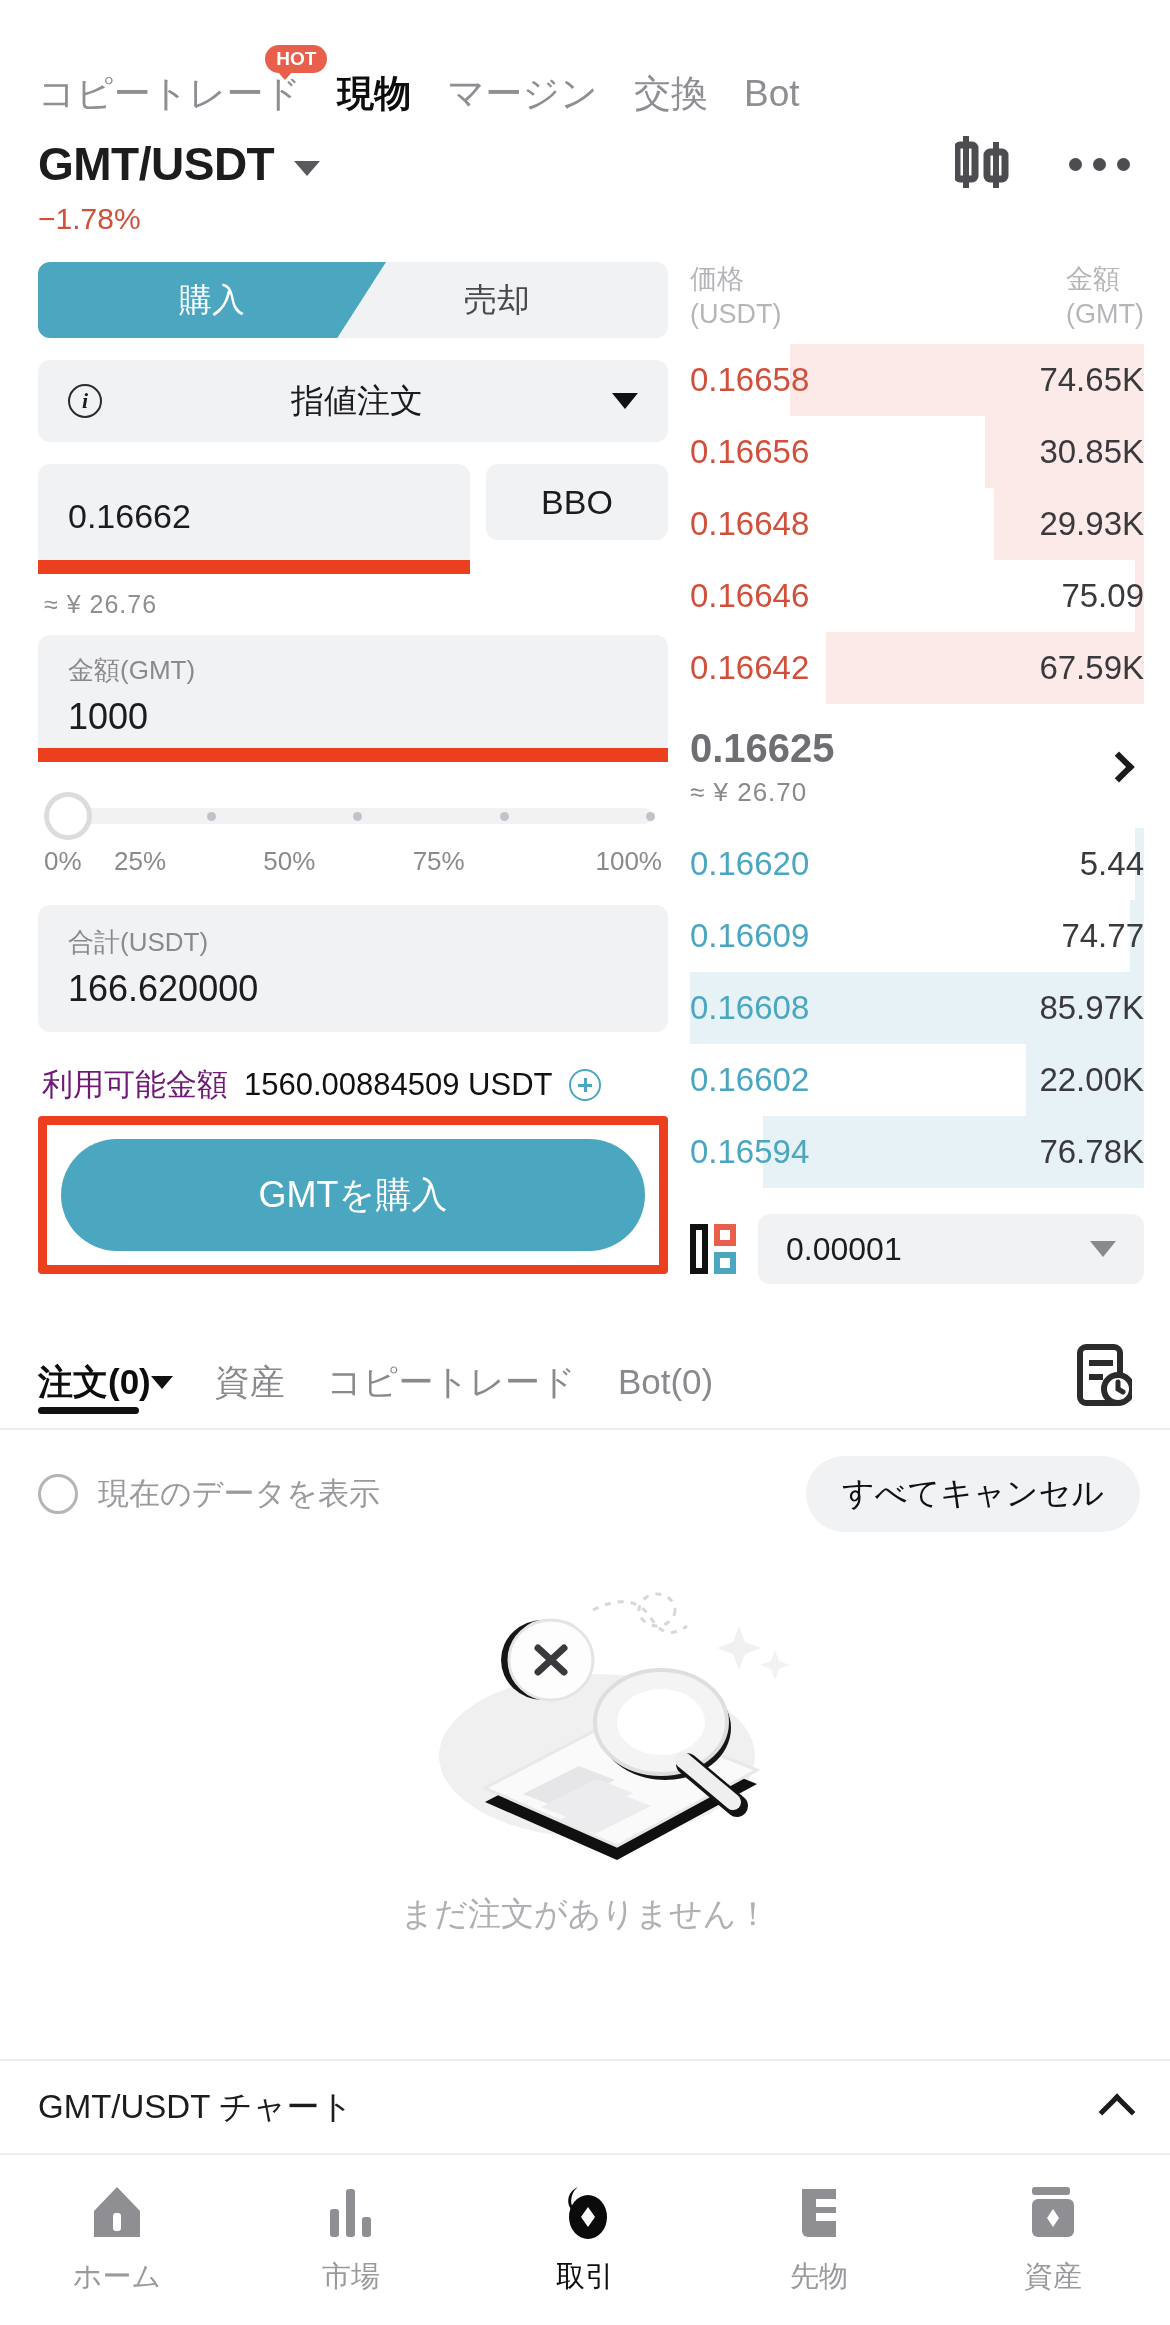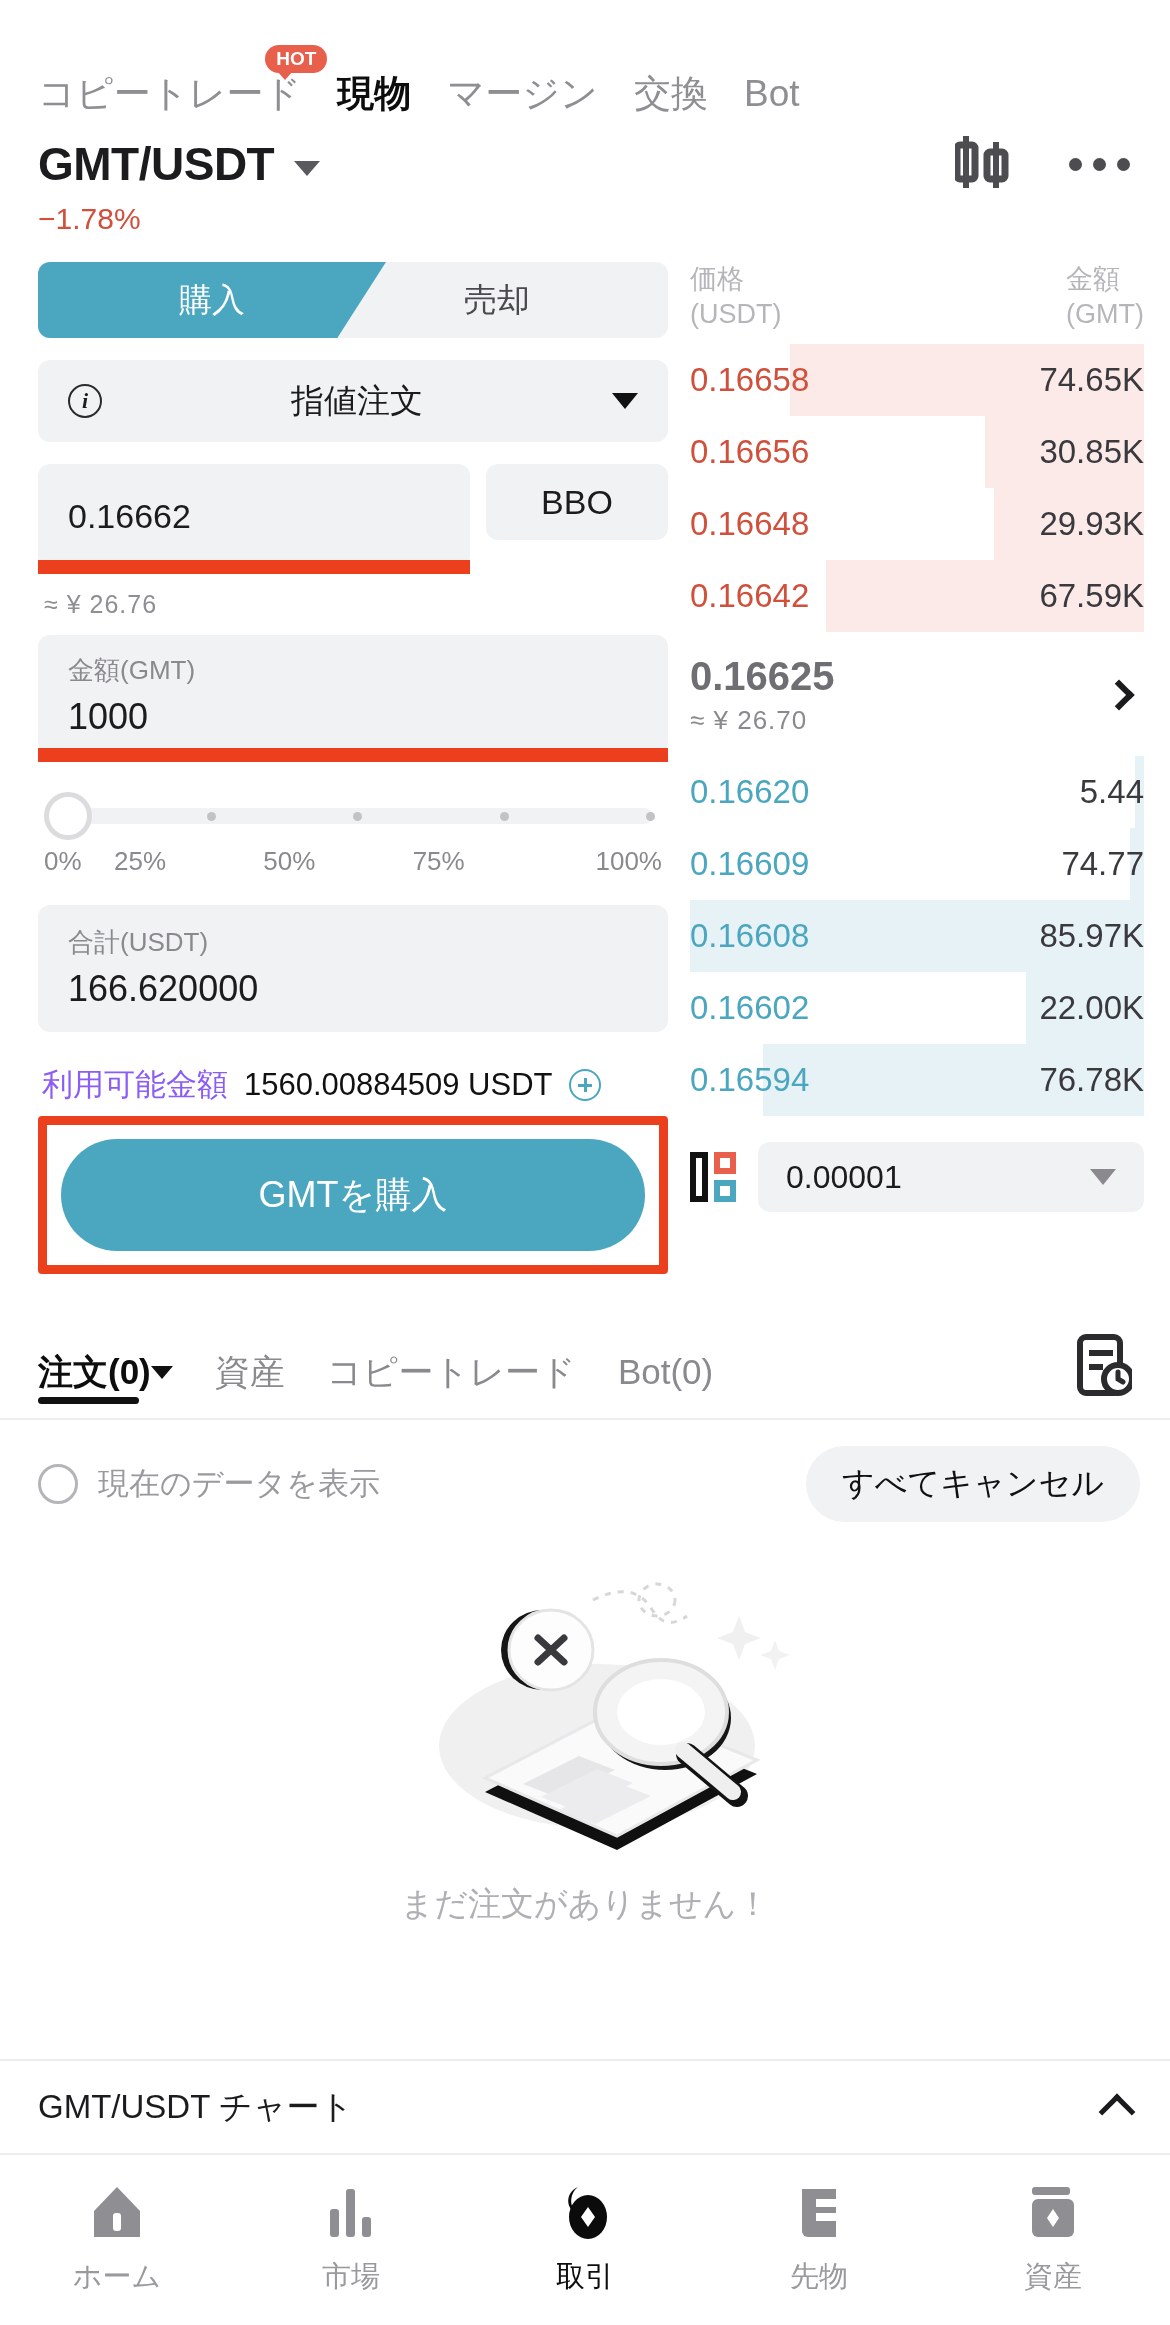--- a/index.html
+++ b/index.html
@@ -126,21 +126,21 @@
   .ticks span:first-child { flex:0 0 70px; }
   .ticks span:last-child { flex:0 0 100px; text-align:right; }
 
   .total-field {
     background:#f1f2f4; border-radius:12px; margin-top: 28px; padding: 20px 30px 22px;
   }
   .total-field .lbl { font-size: 26px; color:#8a8a8e; }
   .total-field .val { font-size: 36px; margin-top: 8px; }
 
   .avail { display:flex; align-items:center; gap: 16px; padding: 32px 0 0 4px; }
-  .avail .lbl { font-size:31px; color:#8b5cf6; }
+  .avail .lbl { font-size:31px; color:#701a75; }
   .avail .val { font-size:31px; color:#111; font-weight:500; }
   .plus-circle {
     width:32px;height:32px;border-radius:50%;border:2.5px solid #4ba6c0;
     position:relative; flex-shrink:0;
   }
   .plus-circle::before, .plus-circle::after {
     content:""; position:absolute; background:#4ba6c0;
   }
   .plus-circle::before { left:7px; right:7px; top:13px; height:3px; }
   .plus-circle::after { top:7px; bottom:7px; left:13px; width:3px; }
@@ -364,20 +364,25 @@
       </div>
       <div class="ob-row ask">
         <span class="bar" style="width: 35%;"></span>
         <span class="p">0.16656</span>
         <span class="a">30.85K</span>
       </div>
       <div class="ob-row ask">
         <span class="bar" style="width: 33%;"></span>
         <span class="p">0.16648</span>
         <span class="a">29.93K</span>
+      </div>
+      <div class="ob-row ask">
+        <span class="bar" style="width: 2%;"></span>
+        <span class="p">0.16646</span>
+        <span class="a">75.09</span>
       </div>
       <div class="ob-row ask">
         <span class="bar" style="width: 70%;"></span>
         <span class="p">0.16642</span>
         <span class="a">67.59K</span>
       </div>
 
       <div class="mid-row">
         <div>
           <div class="mid-price">0.16625</div>

